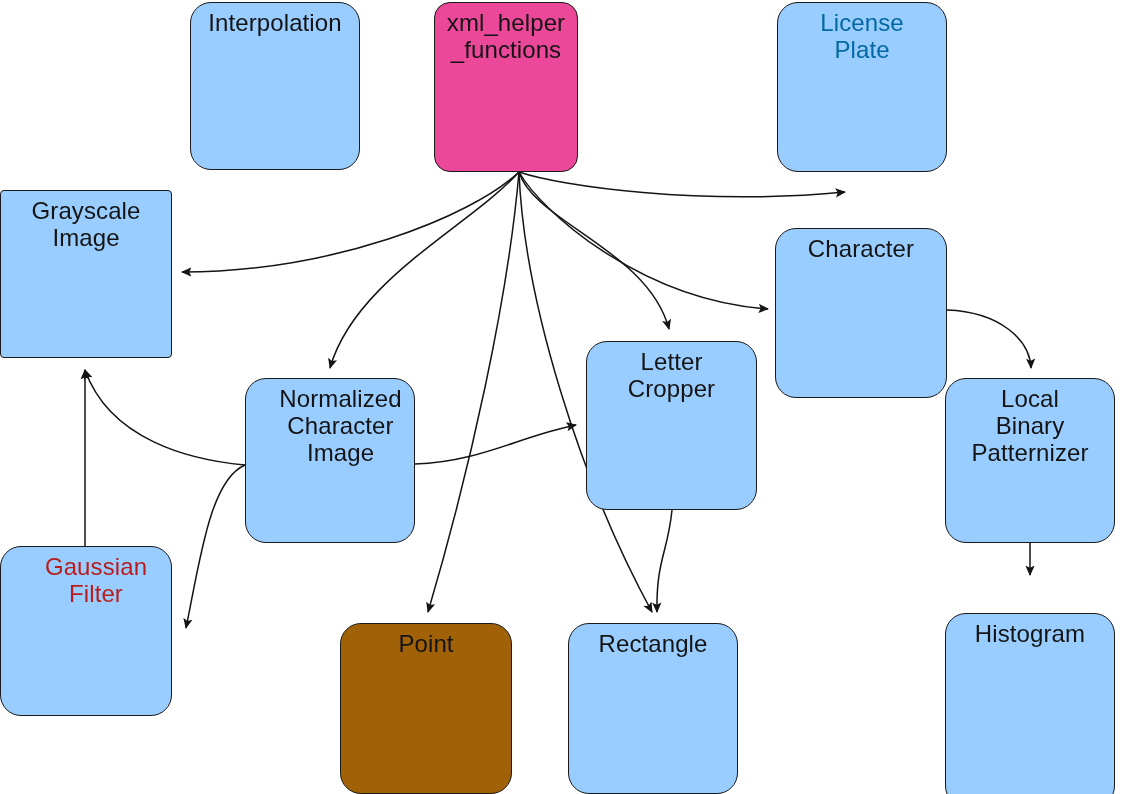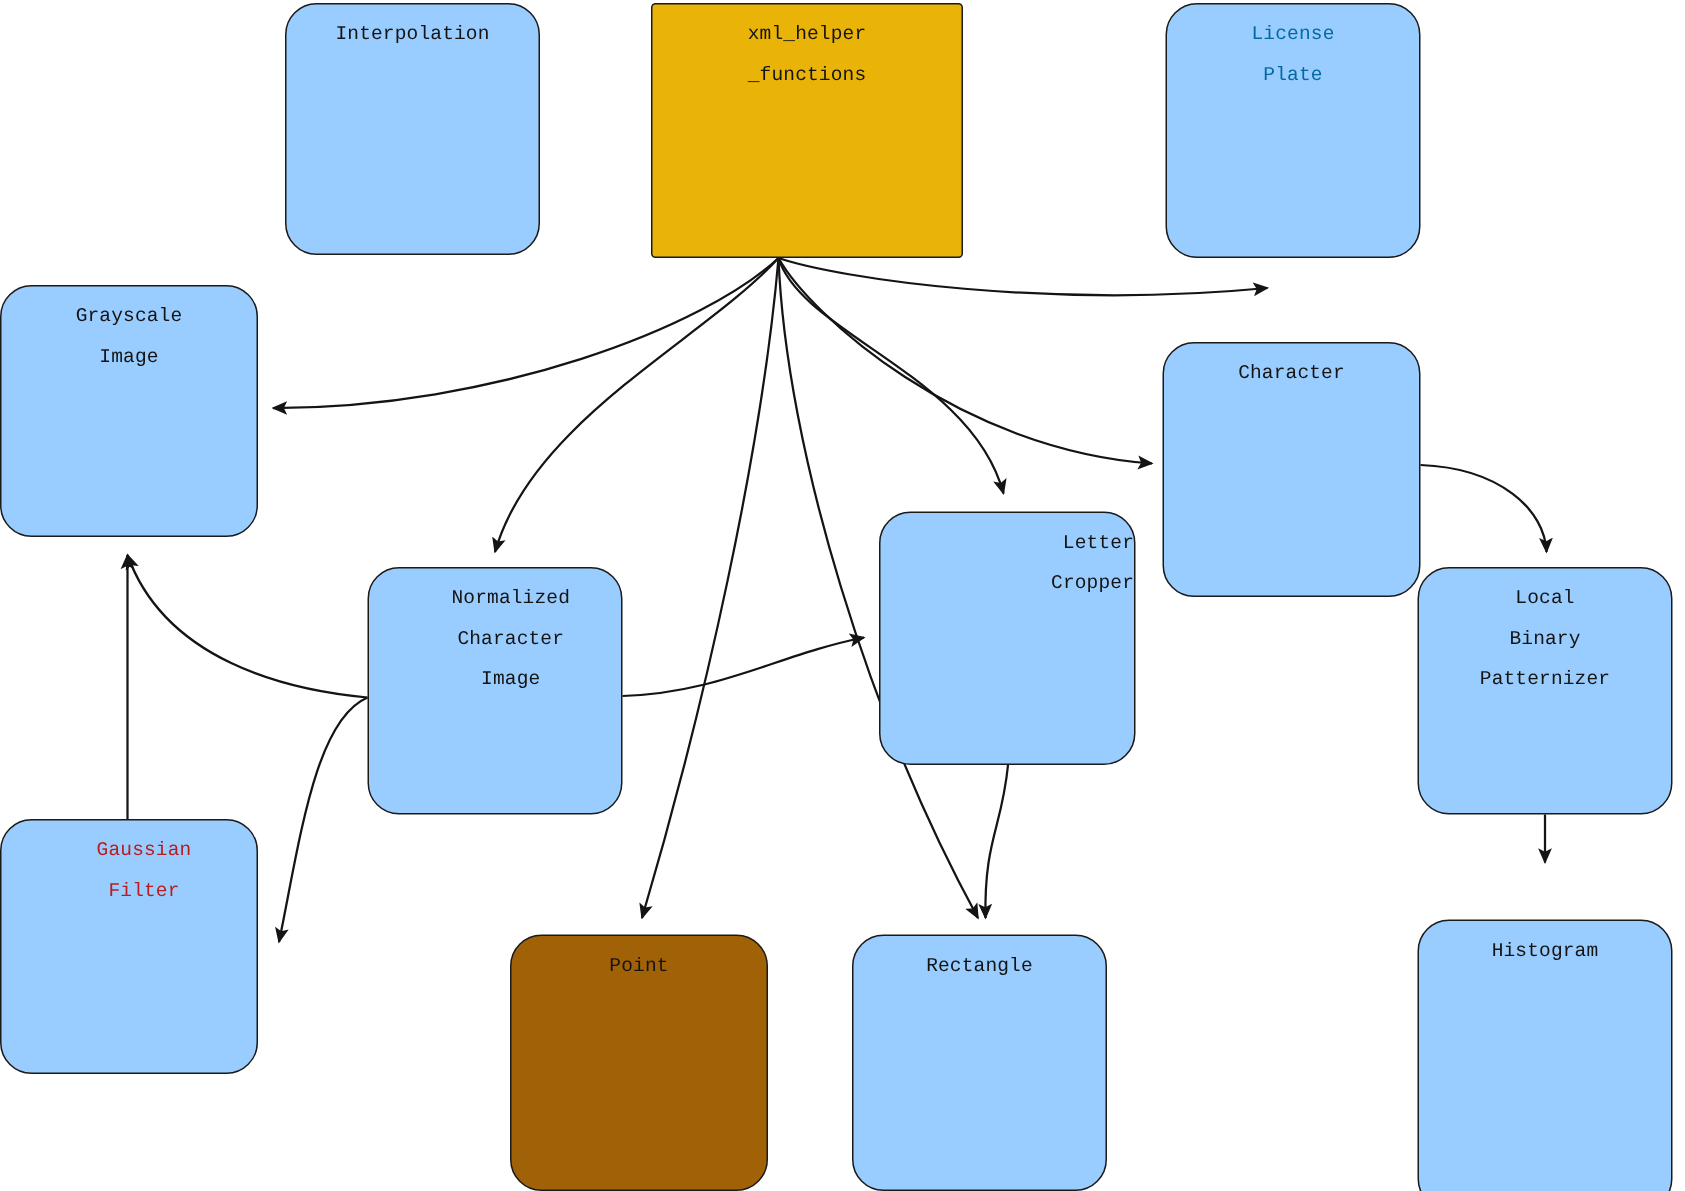--- a/index.html
+++ b/index.html
@@ -29,26 +29,25 @@
     box-sizing: border-box;
     background: #99CCFF;
     border: 1.4px solid #1a1a1a;
     border-radius: 21px;
     display: block;
     text-align: center;
     padding-top: 6px;
   }
   .node-label {
     display: block;
-    font-size: 13px;
+    font-size: 24px;
     line-height: 27px;
     color: #141414;
     white-space: pre-line;
     letter-spacing: 0.1px;
-    font-family: Liberation Mono, monospace;
   }
 </style>
 </head>
 <body>
 
 <div id="canvas">
 
   <svg id="edge-layer" viewBox="0 0 1123 794" xmlns="http://www.w3.org/2000/svg">
     <defs>
       <marker id="arrowhead" viewBox="0 0 10 10" refX="9" refY="5" markerWidth="7" markerHeight="7" orient="auto-start-reverse" markerUnits="strokeWidth">
@@ -70,42 +69,42 @@
         <path d="M672,510 C668,552 656,560 657,612" fill="none" stroke="#141414" stroke-width="1.5" marker-end="url(#arrowhead)"></path>
         <path d="M947,310 C1000,312 1030,340 1031,368" fill="none" stroke="#141414" stroke-width="1.5" marker-end="url(#arrowhead)"></path>
         <path d="M1030,543 L1030,575" fill="none" stroke="#141414" stroke-width="1.5" marker-end="url(#arrowhead)"></path>
       </g>
   </svg>
 
   <div id="nodes">
       <div class="node" style="left: 190px; top: 2px; width: 170px; height: 168px; background: rgb(153, 204, 255); border-color: rgb(26, 26, 26); border-radius: 21px;">
         <span class="node-label" style="color: rgb(20, 20, 20);">Interpolation</span>
       </div>
-      <div class="node" style="left: 434px; top: 2px; width: 208px; height: 170px; background: #eab308; border-color: rgb(26, 26, 26); border-radius: 3px;">
+      <div class="node" style="left: 434px; top: 2px; width: 144px; height: 170px; background: #ec4899; border-color: rgb(26, 26, 26); border-radius: 16px;">
         <span class="node-label" style="color: rgb(20, 20, 20);">xml_helper
 _functions</span>
       </div>
       <div class="node" style="left: 777px; top: 2px; width: 170px; height: 170px; background: rgb(153, 204, 255); border-color: rgb(26, 26, 26); border-radius: 21px;">
         <span class="node-label" style="color: #0369a1;">License
 Plate</span>
       </div>
-      <div class="node" style="left: 0px; top: 190px; width: 172px; height: 168px; background: rgb(153, 204, 255); border-color: rgb(26, 26, 26); border-radius: 21px;">
+      <div class="node" style="left: 0px; top: 190px; width: 172px; height: 168px; background: rgb(153, 204, 255); border-color: rgb(26, 26, 26); border-radius: 4px;">
         <span class="node-label" style="color: rgb(20, 20, 20);">Grayscale
 Image</span>
       </div>
       <div class="node" style="left: 775px; top: 228px; width: 172px; height: 170px; background: rgb(153, 204, 255); border-color: rgb(26, 26, 26); border-radius: 21px;">
         <span class="node-label" style="color: rgb(20, 20, 20);">Character</span>
       </div>
       <div class="node" style="left: 245px; top: 378px; width: 170px; height: 165px; background: rgb(153, 204, 255); border-color: rgb(26, 26, 26); border-radius: 21px; padding-left: 21px;">
         <span class="node-label" style="color: rgb(20, 20, 20);">Normalized
 Character
 Image</span>
       </div>
       <div class="node" style="left: 586px; top: 341px; width: 171px; height: 169px; background: rgb(153, 204, 255); border-color: rgb(26, 26, 26); border-radius: 21px;">
-        <span class="node-label" style="color: rgb(20, 20, 20); text-align: right;">Letter
+        <span class="node-label" style="color: rgb(20, 20, 20);">Letter
 Cropper</span>
       </div>
       <div class="node" style="left: 945px; top: 378px; width: 170px; height: 165px; background: rgb(153, 204, 255); border-color: rgb(26, 26, 26); border-radius: 21px;">
         <span class="node-label" style="color: rgb(20, 20, 20);">Local
 Binary
 Patternizer</span>
       </div>
       <div class="node" style="left: 0px; top: 546px; width: 172px; height: 170px; background: rgb(153, 204, 255); border-color: rgb(26, 26, 26); border-radius: 21px;">
         <span class="node-label" style="color: #b91c1c; margin-left: 20px;">Gaussian
 Filter</span>

